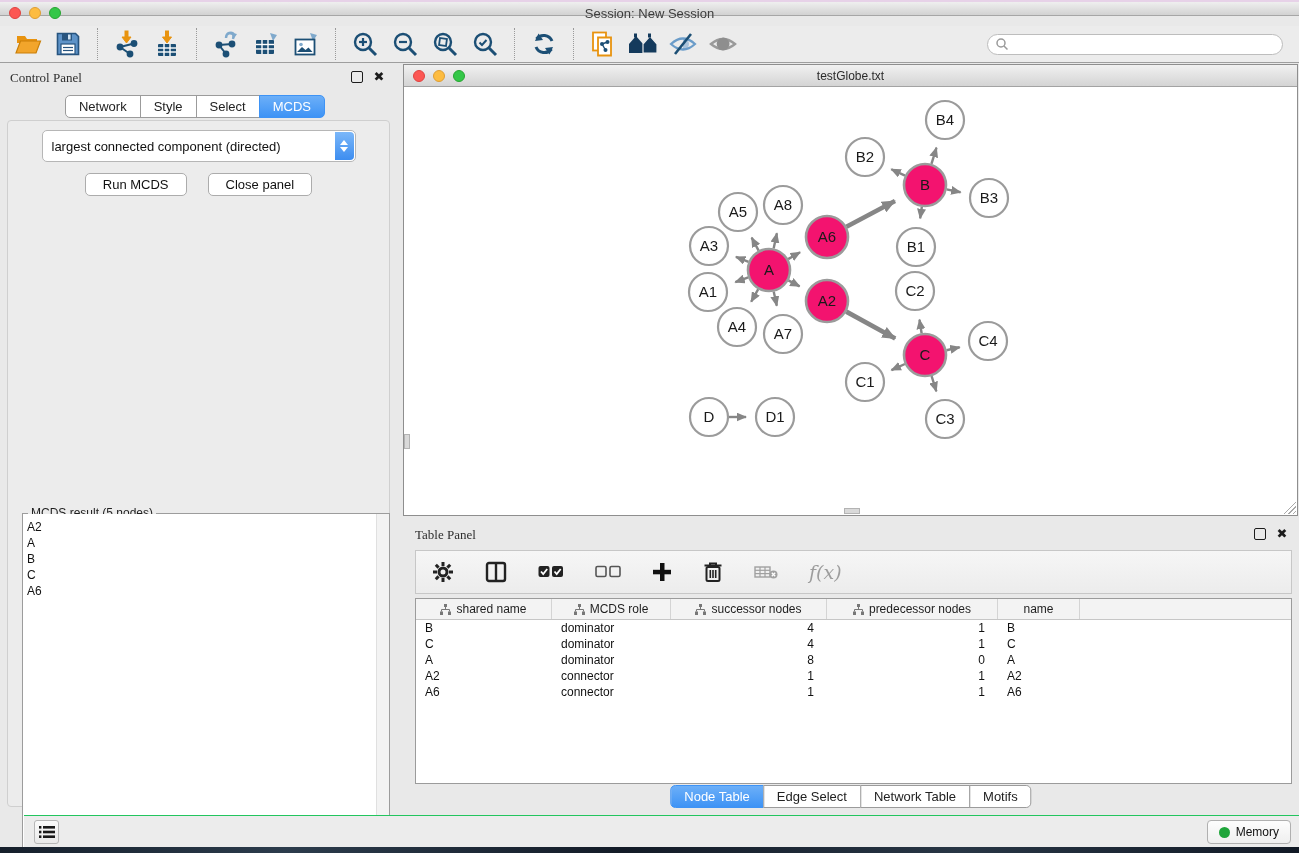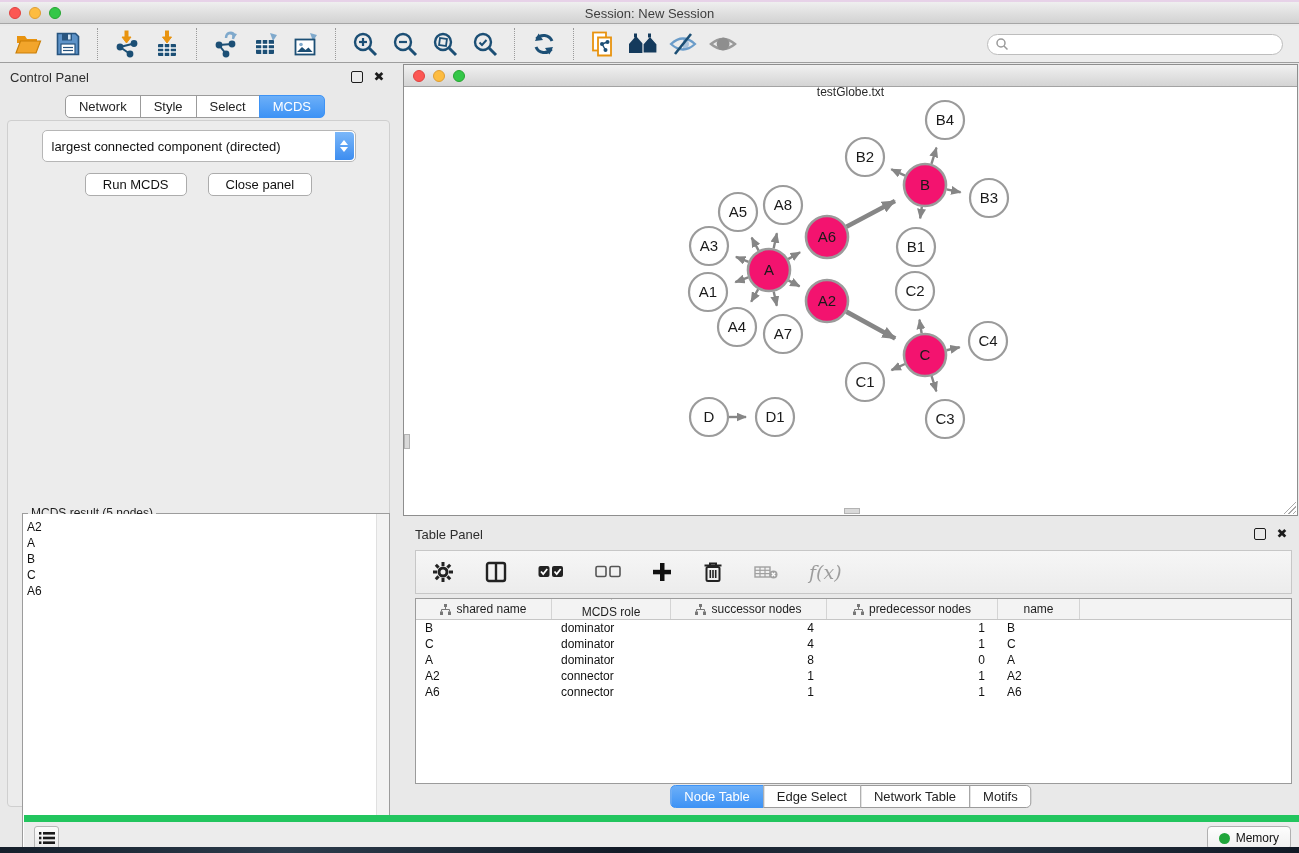--- a/index.html
+++ b/index.html
@@ -3,21 +3,21 @@
 <meta charset="utf-8">
 <style>
   * { box-sizing: border-box; }
   html,body { margin:0; padding:0; }
   body {
     width:1299px; height:853px; position:relative; overflow:hidden;
     font-family:"Liberation Sans", sans-serif; background:#E9E9E9; color:#222;
   }
   
   .titlebar {
-    position:absolute; left:0; top:0; right:0; height:24px;
+    position:absolute; left:0; top:0; right:0; height:16px;
     background:linear-gradient(#EFEFEF,#D2D2D2);
     border-top:2px solid #E7D2E8; border-bottom:1px solid #A6A6A6;
   }
   .lights { position:absolute; left:9px; top:5px; display:flex; gap:8px; }
   .light { width:12px; height:12px; border-radius:50%; }
   .light.red    { background:#FC5753; border:1px solid #DF4341; }
   .light.yellow { background:#FDBC40; border:1px solid #DE9E34; }
   .light.green  { background:#34C748; border:1px solid #27A532; }
   .title-text {
     position:absolute; left:0; right:0; top:4px; text-align:center;
@@ -35,21 +35,21 @@
     margin-left:auto; margin-right:8px; width:296px; height:21px;
     background:#FFF; border:1px solid #BDBDBD; border-radius:11px;
     display:flex; align-items:center; padding-left:7px;
   }
   .search-wrap input {
     border:none; outline:none; background:transparent; flex:1; font-size:12px;
     font-family:"Liberation Sans",sans-serif;
   }
   
   .control-panel { position:absolute; left:0; top:63px; width:399px; bottom:38px; }
-  .panel-head { position:relative; height:28px; }
+  .panel-head { position:relative; height:28px;font-family:Liberation Serif, serif; }
   .panel-title { position:absolute; left:10px; top:7px; font-size:13px; color:#2E2E2E; }
   .win-btn { position:absolute; top:8px; width:12px; height:12px; font-size:13px; line-height:11px; color:#1C1C1C; text-align:center; }
   .win-btn.float { border:1.5px solid #1C1C1C; border-radius:2px; }
   .cp-tabs { position:absolute; left:0; right:9px; top:32px; display:flex; justify-content:center; }
   .seg-tab {
     background:#FFF; border:1px solid #9B9B9B; margin-left:-1px;
     font-size:13px; color:#222; padding:3px 13px; white-space:nowrap;
   }
   .seg-tab:first-child { border-radius:5px 0 0 5px; margin-left:0; }
   .seg-tab:last-child  { border-radius:0 5px 5px 0; }
@@ -96,21 +96,21 @@
   
   .net-window {
     position:absolute; left:403px; top:64px; width:895px; height:452px;
     background:#FFF; border:1px solid #8E8E8E;
   }
   .net-titlebar {
     position:relative; height:22px; background:linear-gradient(#F1F1F1,#D4D4D4);
     border-bottom:1px solid #A3A3A3;
   }
   .net-titlebar .lights { top:5px; }
-  .net-title { position:absolute; left:0; right:0; top:4px; text-align:center; font-size:12px; color:#2B2B2B;margin-top:16px; }
+  .net-title { position:absolute; left:0; right:0; top:4px; text-align:center; font-size:12px; color:#2B2B2B; }
   .net-canvas { position:absolute; left:0; top:22px; right:0; bottom:0; }
   .net-thumb-left { position:absolute; left:0; top:369px; width:6px; height:15px; background:#D9D9D9; border:1px solid #B3B3B3; }
   .net-thumb-bottom { position:absolute; left:440px; bottom:1px; width:16px; height:6px; background:#D9D9D9; border:1px solid #B3B3B3; }
   .resize-grip { position:absolute; right:1px; bottom:1px; width:14px; height:14px;
     background:repeating-linear-gradient(135deg, transparent 0 2px, #A9A9A9 2px 3px);
     clip-path:polygon(100% 0, 100% 100%, 0 100%); }
   
   .table-panel { position:absolute; left:403px; top:520px; right:0; bottom:38px; }
   .tp-toolbar {
     position:absolute; left:12px; right:7px; top:30px; height:44px;
@@ -127,21 +127,21 @@
   .tp-hcell {
     display:flex; align-items:center; justify-content:center; gap:5px;
     font-size:12px; color:#1E1E1E; border-right:1px solid #D4D4D4; height:100%;
   }
   .tp-row { display:flex; height:16px; }
   .tp-cell { font-size:12px; color:#111; line-height:16px; white-space:nowrap; }
   .tp-tabs { position:absolute; bottom:7px; left:50%; transform:translateX(-50%); display:flex; }
   
   .status-bar {
     position:absolute; left:0; right:0; bottom:6px; height:32px;
-    background:#ECECEC; border-top:7px solid #22c55e;margin-left:24px;
+    background:#ECECEC; border-top:1px solid #22c55e;margin-left:24px;
   }
   .list-btn {
     position:absolute; left:10px; top:4px; width:25px; height:24px;
     background:linear-gradient(#FBFBFB,#E9E9E9); border:1px solid #B7B7B7; border-radius:3px;
     display:flex; align-items:center; justify-content:center;
   }
   .memory-btn {
     position:absolute; right:8px; top:4px; height:24px;
     background:linear-gradient(#FDFDFD,#EFEFEF); border:1px solid #B0B0B0; border-radius:4px;
     display:flex; align-items:center; gap:6px; padding:0 11px; font-size:12px; color:#111;
@@ -588,21 +588,21 @@
             </g>
             <g stroke="#777" stroke-width="1">
               <line x1="5.5" y1="3" x2="5.5" y2="5.5"></line>
               <line x1="1.5" y1="5.5" x2="9.5" y2="5.5"></line>
               <line x1="1.5" y1="5.5" x2="1.5" y2="7.5"></line>
               <line x1="9.5" y1="5.5" x2="9.5" y2="7.5"></line>
             </g>
           </svg>
           <span>shared name</span>
         </div>
-        <div class="tp-hcell" style="width: 119px; flex-direction: column;">
+        <div class="tp-hcell" style="width: 119px;">
           <svg width="11" height="11" viewBox="0 0 11 11">
             <g fill="#777">
               <rect x="4" y="0" width="3" height="3"></rect>
               <rect x="0" y="7.5" width="3" height="3.5"></rect>
               <rect x="8" y="7.5" width="3" height="3.5"></rect>
             </g>
             <g stroke="#777" stroke-width="1">
               <line x1="5.5" y1="3" x2="5.5" y2="5.5"></line>
               <line x1="1.5" y1="5.5" x2="9.5" y2="5.5"></line>
               <line x1="1.5" y1="5.5" x2="1.5" y2="7.5"></line>

